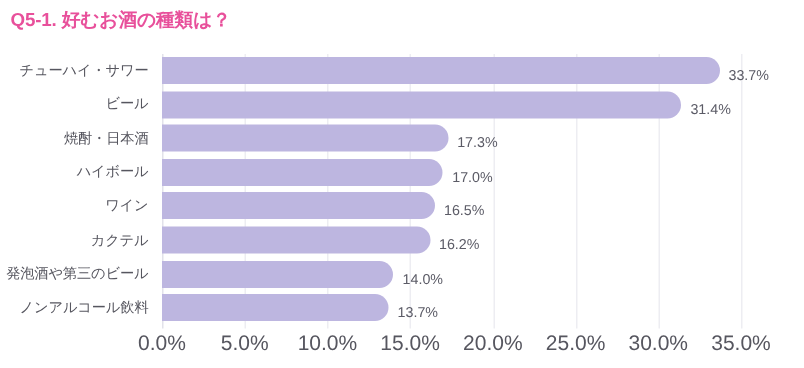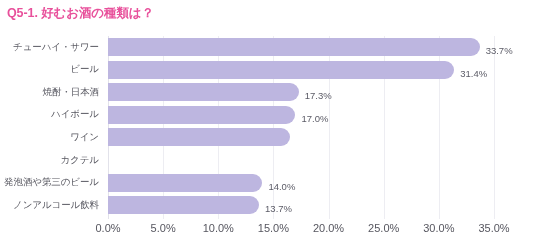--- a/index.html
+++ b/index.html
@@ -119,21 +119,21 @@
   #x-axis {
     position: absolute;
     left: 108px;
     top: 221px;
     width: 386px;
     height: 18px;
   }
   .tick-label {
     position: absolute;
     top: 0;
-    font-size: 11px;
+    font-size: 14px;
     color: #56565f;
     white-space: nowrap;
     transform: translateX(-50%);
     line-height: 14px;
   }
 </style>
 </head>
 <body>
 
 <div id="chart-root">
@@ -190,20 +190,25 @@
         <div class="bar-row" style="top: 45.2px;">
           <div class="bar" style="width: 190.794px; background: rgb(189, 182, 224);"></div>
           <div class="bar-value" style="left: 190.794px;">17.3%</div>
         </div>
         <div class="bar-row" style="top: 67.8px;">
           <div class="bar" style="width: 187.486px; background: rgb(189, 182, 224);"></div>
           <div class="bar-value" style="left: 187.486px;">17.0%</div>
         </div>
         <div class="bar-row" style="top: 90.4px;">
           <div class="bar" style="width: 181.971px; background: rgb(189, 182, 224);"></div>
+          <div class="bar-value" style="left: 181.971px;">16.5%</div>
+        </div>
+        <div class="bar-row" style="top: 113px;">
+          <div class="bar" style="width: 178.663px; background: rgb(189, 182, 224);"></div>
+          <div class="bar-value" style="left: 178.663px;">16.2%</div>
         </div>
         <div class="bar-row" style="top: 135.6px;">
           <div class="bar" style="width: 154.4px; background: rgb(189, 182, 224);"></div>
           <div class="bar-value" style="left: 154.4px;">14.0%</div>
         </div>
         <div class="bar-row" style="top: 158.2px;">
           <div class="bar" style="width: 151.091px; background: rgb(189, 182, 224);"></div>
           <div class="bar-value" style="left: 151.091px;">13.7%</div>
         </div>
       </div>

